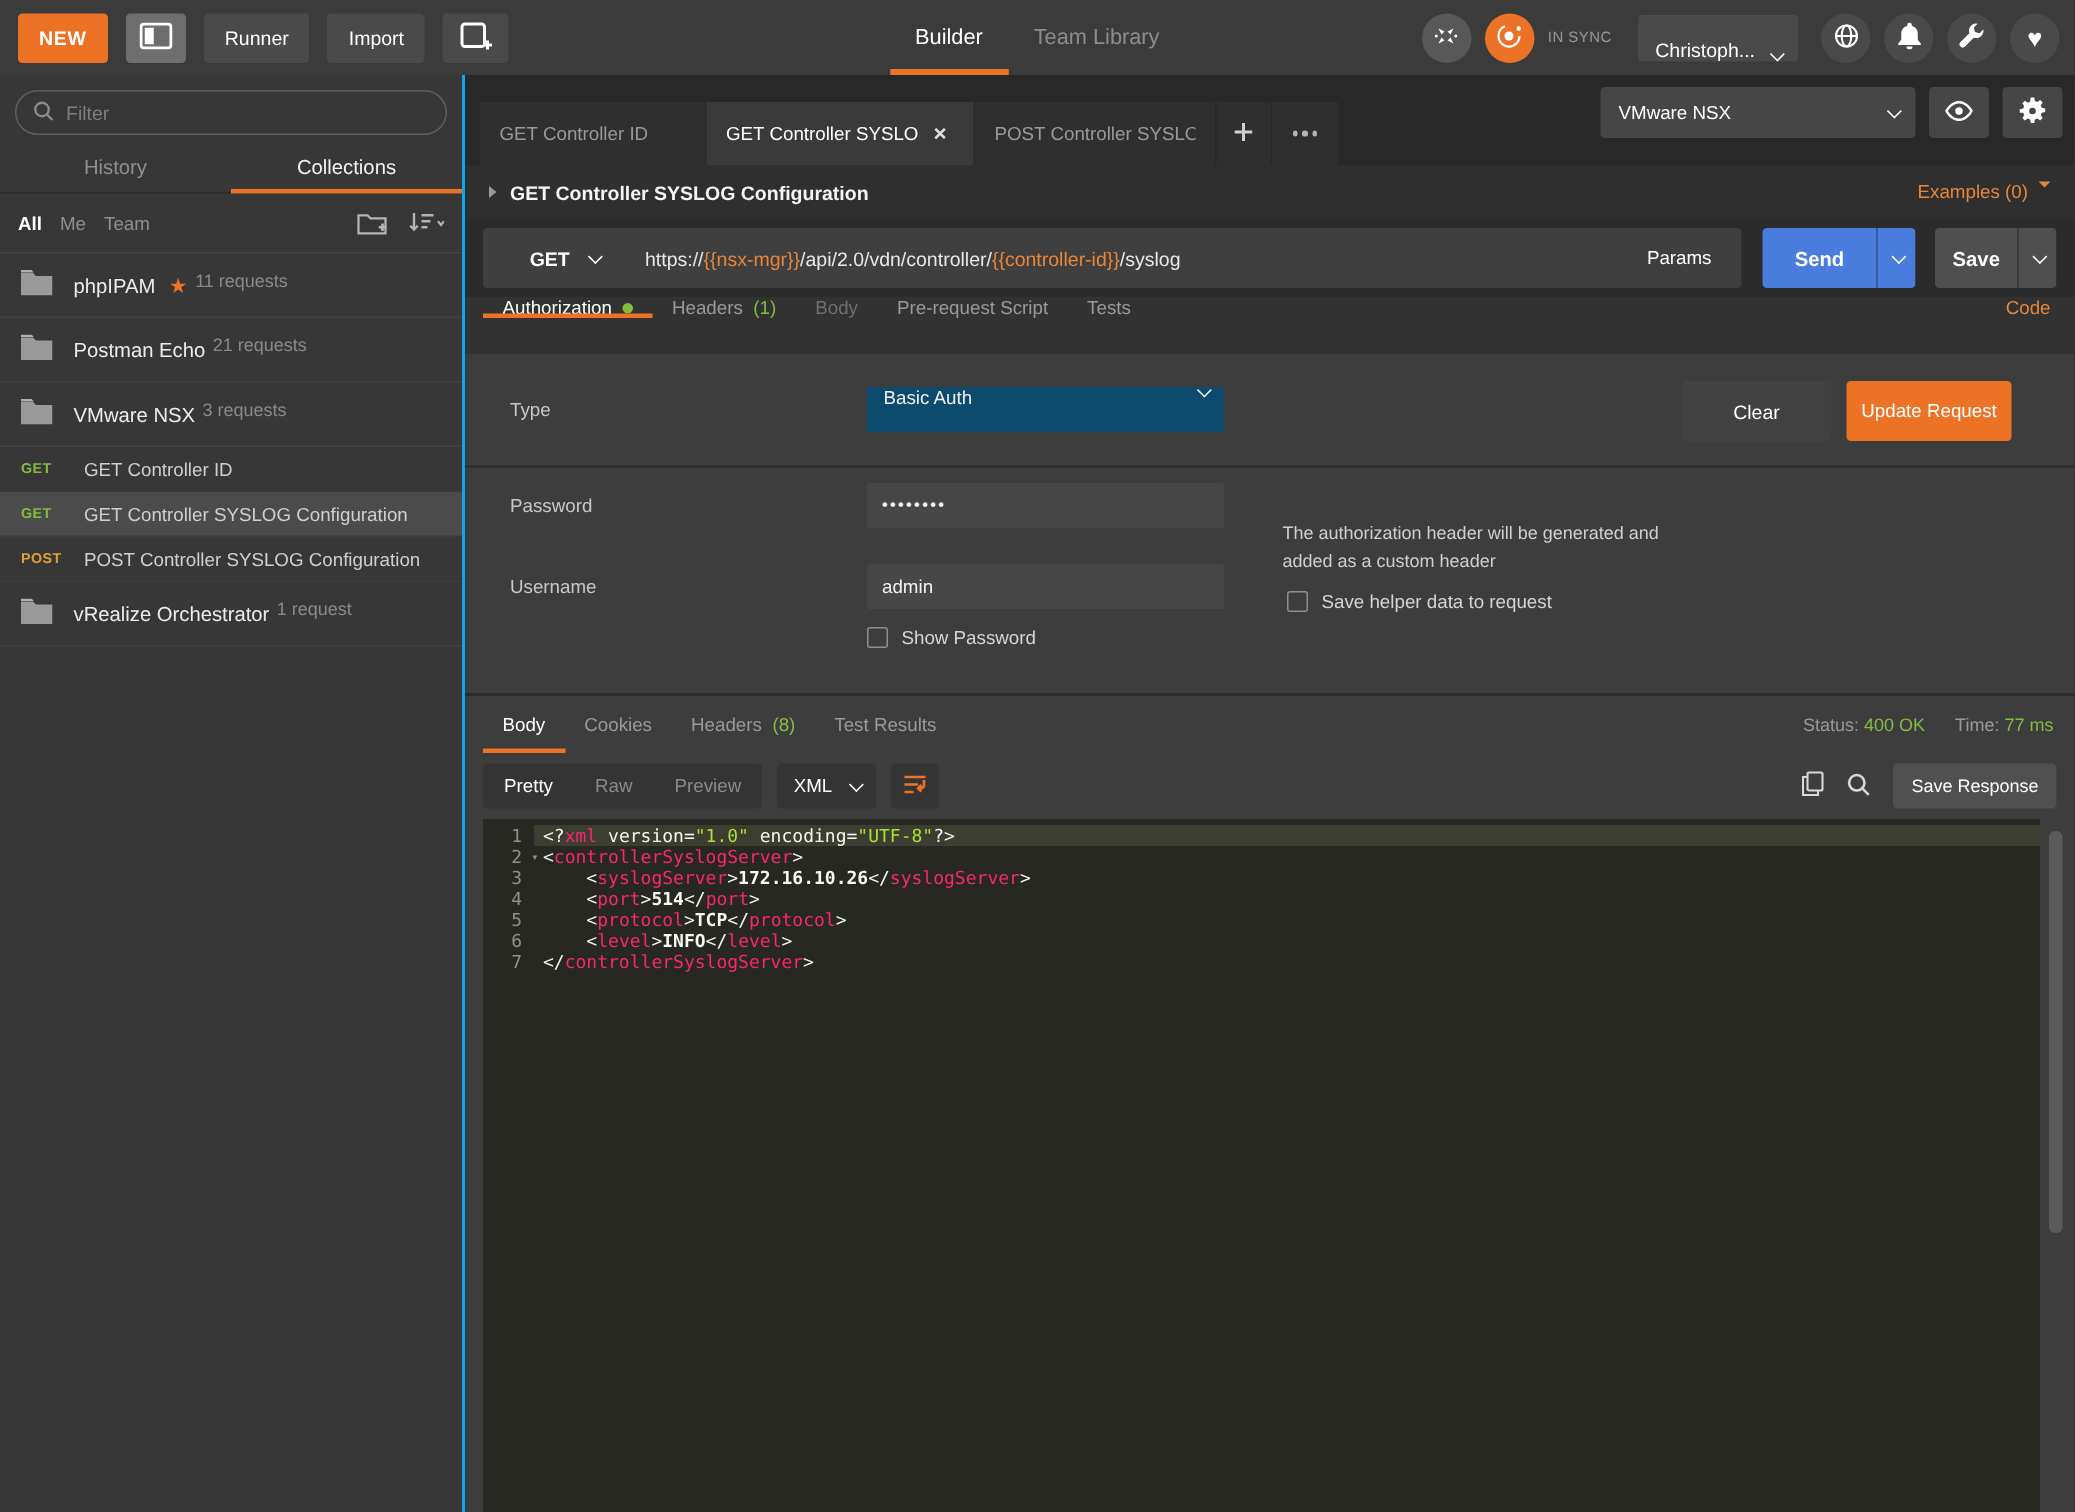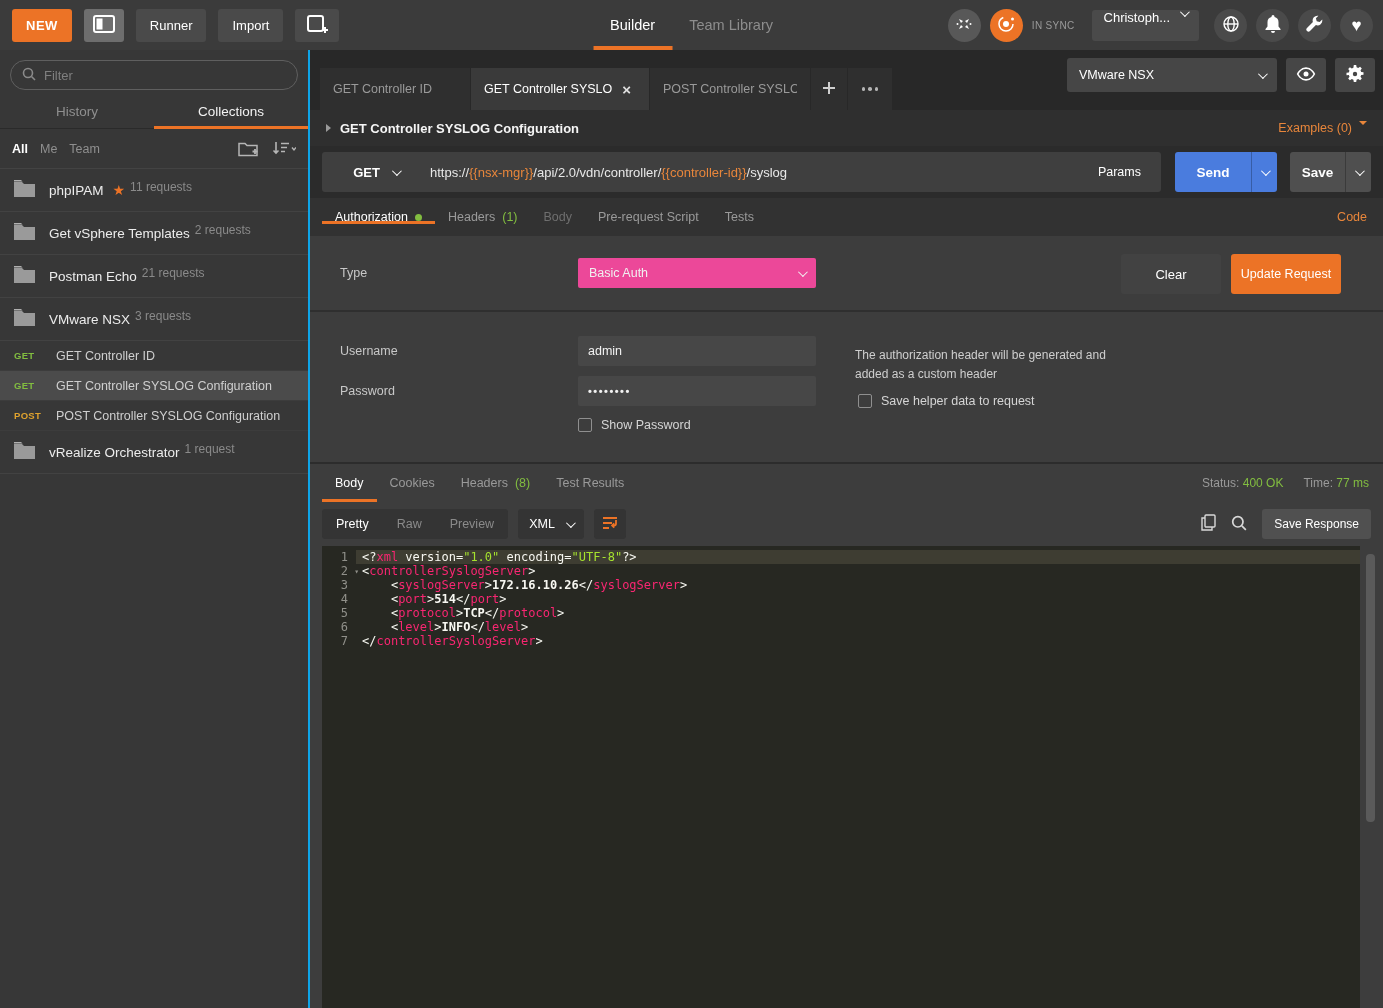--- a/index.html
+++ b/index.html
@@ -22,21 +22,21 @@
   .tb-icon{width:44px;padding:0}
   .top-tabs{position:absolute;left:50%;transform:translateX(-50%);top:0;height:100%;display:flex}
   .top-tab{height:100%;display:flex;align-items:center;padding:0 17px;font-size:14.5px;color:#8d8d8d;position:relative;cursor:pointer}
   .top-tab.active{color:#fff}
   .top-tab.active::after{content:"";position:absolute;left:0;right:0;bottom:0;height:4px;background:var(--accent)}
   .top-right{position:absolute;right:10px;top:0;height:100%;display:flex;align-items:center;gap:9px}
   .circ{width:33px;height:33px;border-radius:50%;background:var(--btn);display:flex;align-items:center;justify-content:center;cursor:pointer}
   .circ.cap{background:#585858}
   .circ.sync{background:var(--accent)}
   .sync-label{font-size:10px;color:#9a9a9a;margin-right:8px;letter-spacing:.3px}
-  .user-dd{height:31px;background:var(--btn);border-radius:3px;display:flex;align-items:flex-start;padding:0 12px;gap:10px;font-size:13px;color:#fff;cursor:pointer;margin-right:6px}
+  .user-dd{height:31px;background:var(--btn);border-radius:3px;display:flex;align-items:flex-end;padding:0 12px;gap:10px;font-size:13px;color:#fff;cursor:pointer;margin-right:6px}
   .chev{width:7px;height:7px;border-right:1.5px solid currentColor;border-bottom:1.5px solid currentColor;
         transform:rotate(45deg) translateY(-2px);display:inline-block;flex:0 0 auto}
   .heart{font-size:17px;color:#fff;line-height:1}
 
   
   .body-wrap{display:flex;height:958px}
   .sidebar{width:310px;background:var(--side);border-right:2px solid #0ea5e9;display:flex;flex-direction:column}
   .main{flex:1;display:flex;flex-direction:column;min-width:0}
 
   
@@ -95,34 +95,34 @@
   .url-var{color:var(--accent-text)}
   .params-btn{padding:0 20px;height:100%;display:flex;align-items:center;font-size:12.5px;color:#fff;cursor:pointer}
   .send-group{display:flex;margin-left:14px;cursor:pointer}
   .send-main{width:76px;height:40px;background:var(--blue);border-radius:3px 0 0 3px;display:flex;align-items:center;justify-content:center;font-size:13.5px;font-weight:bold;color:#fff}
   .send-chev{width:26px;height:40px;background:var(--blue);border-left:1px solid rgba(0,0,0,.25);border-radius:0 3px 3px 0;display:flex;align-items:center;justify-content:center;color:#fff}
   .save-group{display:flex;margin-left:13px;cursor:pointer}
   .save-main{width:55px;height:40px;background:#4f4f4f;border-radius:3px 0 0 3px;display:flex;align-items:center;justify-content:center;font-size:13.5px;font-weight:bold;color:#fff}
   .save-chev{width:26px;height:40px;background:#4f4f4f;border-left:1px solid rgba(0,0,0,.25);border-radius:0 3px 3px 0;display:flex;align-items:center;justify-content:center;color:#fff}
 
   
-  .edtabs{height:38px;background:#323232;display:flex;align-items:center;padding-left:12px;flex:0 0 auto}
+  .edtabs{height:38px;background:#323232;display:flex;align-items:flex-start;padding-left:12px;flex:0 0 auto}
   .edtab{display:flex;align-items:center;padding:0 13px;font-size:12.5px;color:#9a9a9a;position:relative;cursor:pointer;gap:7px}
   .edtab.active{color:#fff}
   .edtab.active::after{content:"";position:absolute;left:0;right:0;bottom:0;height:3px;background:var(--accent)}
   .edtab.dim{color:#6f6f6f}
   .grn-dot{width:7px;height:7px;border-radius:50%;background:var(--green)}
   .grn{color:var(--green)}
   .code-link{margin-left:auto;display:flex;align-items:center;padding-right:16px;color:var(--accent-text);font-size:12.5px;cursor:pointer}
 
   
   .authpanel{height:226px;background:var(--panel);position:relative;padding:22px 0 0 30px;flex:0 0 auto}
   .form-row{display:flex;align-items:center}
   .f-label{width:238px;font-size:12.5px;color:#c8c8c8}
-  .type-select{width:238px;height:30px;background:#ec4899;border-radius:2px;display:flex;align-items:center;
+  .type-select{width:238px;height:30px;background:#0c4a6e;border-radius:2px;display:flex;align-items:flex-start;
                padding:0 11px;font-size:12.5px;color:#f0f0f0;cursor:pointer}
   .type-select .chev{margin-left:auto}
   .auth-divider{border-top:2px solid #2f2f2f;margin:22px 0 0 -30px}
   .form-input{width:238px;height:30px;background:var(--input);border:none;border-radius:2px;color:#f2f2f2;
               font-size:12.5px;padding:0 10px;outline:none;font-family:inherit}
   .form-input.pw{font-size:11px;letter-spacing:1.5px;font-weight:bold}
   .row-user{margin-top:24px}
   .row-pass{margin-top:10px}
   .row-showpw{margin-top:12px;margin-left:238px;display:flex;align-items:center;gap:9px}
   .cbx{width:14px;height:14px;border:1px solid #8f8f8f;border-radius:2px;background:transparent;cursor:pointer;flex:0 0 auto}
@@ -300,32 +300,20 @@
         </span>
       </div>
       <div class="coll-item">
         <span>
           <svg width="21" height="17" viewBox="0 0 21 17">
               <path fill="#9a9a9a" d="M0 2h8l2 2h11v13H0z"></path>
               <path fill="#b0b0b0" d="M0 0h7l1.6 1.6H0z"></path>
             </svg>
         </span>
         <span class="coll-texts">
-          <span class="coll-name">Get vSphere Templates</span>
-          <span class="coll-count">2 requests</span>
-        </span>
-      </div>
-      <div class="coll-item">
-        <span>
-          <svg width="21" height="17" viewBox="0 0 21 17">
-              <path fill="#9a9a9a" d="M0 2h8l2 2h11v13H0z"></path>
-              <path fill="#b0b0b0" d="M0 0h7l1.6 1.6H0z"></path>
-            </svg>
-        </span>
-        <span class="coll-texts">
           <span class="coll-name">Postman Echo</span>
           <span class="coll-count">21 requests</span>
         </span>
       </div>
       <div class="coll-item">
         <span>
           <svg width="21" height="17" viewBox="0 0 21 17">
               <path fill="#9a9a9a" d="M0 2h8l2 2h11v13H0z"></path>
               <path fill="#b0b0b0" d="M0 0h7l1.6 1.6H0z"></path>
             </svg>
@@ -471,27 +459,27 @@
           <span class="f-label">Type</span>
           <div class="type-select">
             <span>Basic Auth</span>
             <span class="chev"></span>
           </div>
         </div>
         <div class="btn-clear">Clear</div>
         <div class="btn-update">Update Request</div>
         <div class="auth-divider"></div>
 
+        <div class="form-row row-pass">
+          <span class="f-label">Password</span>
+          <input class="form-input pw" value="••••••••" style="">
+        </div>
         <div class="form-row row-user">
           <span class="f-label">Username</span>
           <input class="form-input" value="admin" style="">
-        </div>
-        <div class="form-row row-pass">
-          <span class="f-label">Password</span>
-          <input class="form-input pw" value="••••••••" style="">
         </div>
         <div class="row-showpw">
           <span class="cbx"></span>
           <span class="cbx-label">Show Password</span>
         </div>
 
         <div class="auth-note">The authorization header will be generated and added as a custom header</div>
         <div class="save-helper">
           <span class="cbx"></span>
           <span class="cbx-label">Save helper data to request</span>

